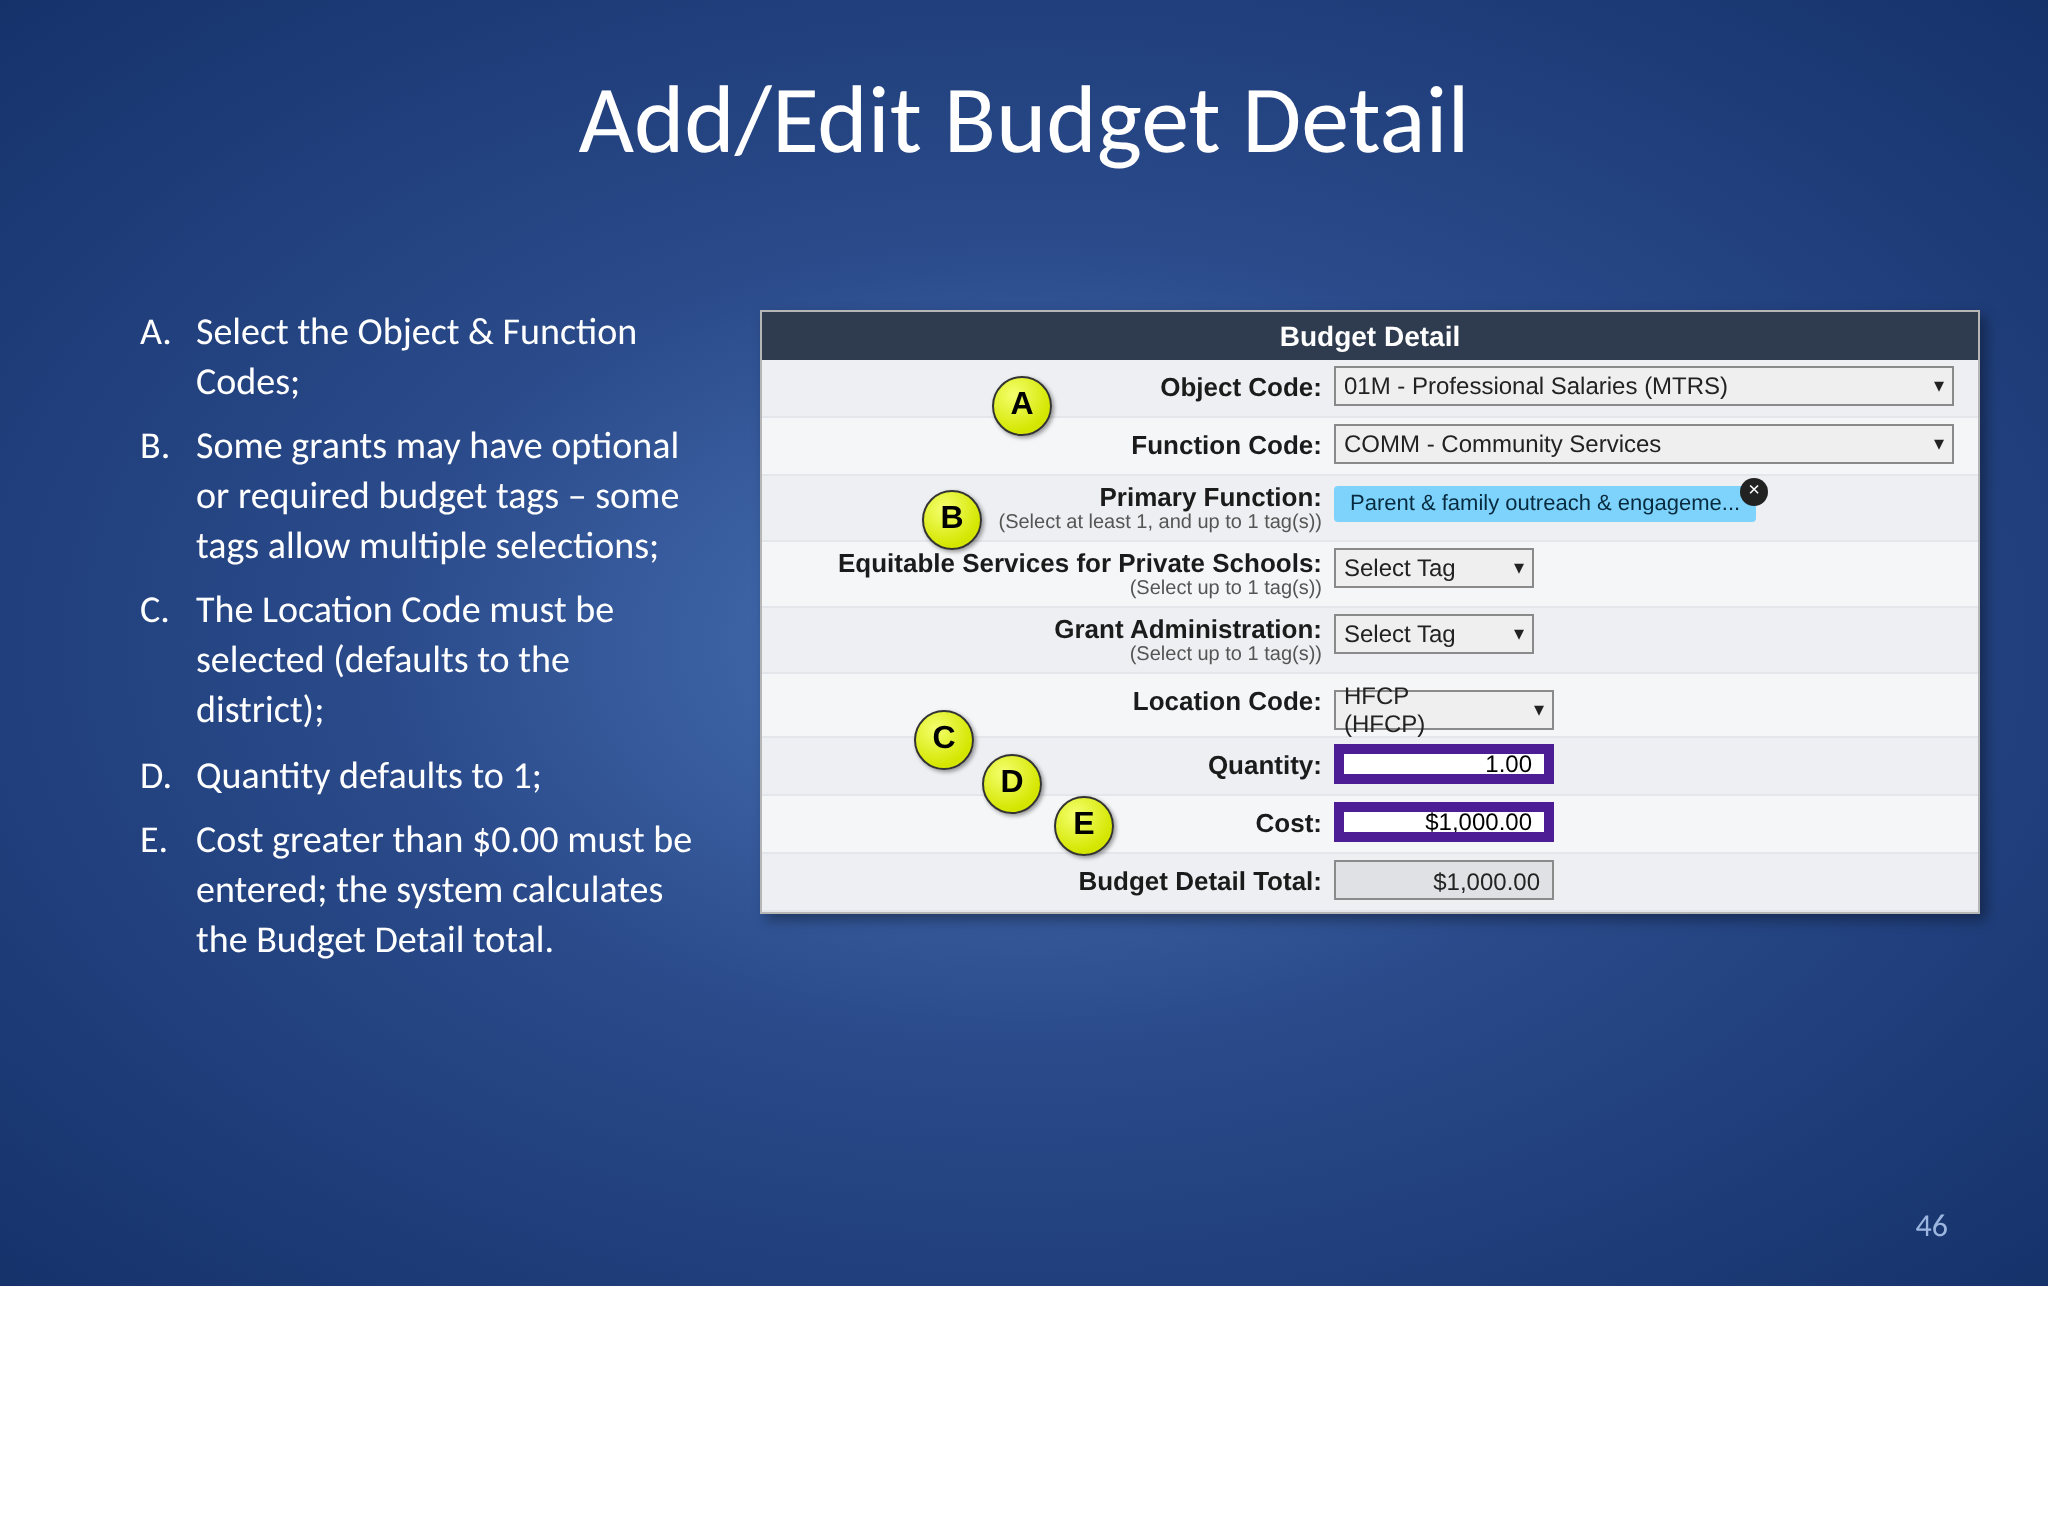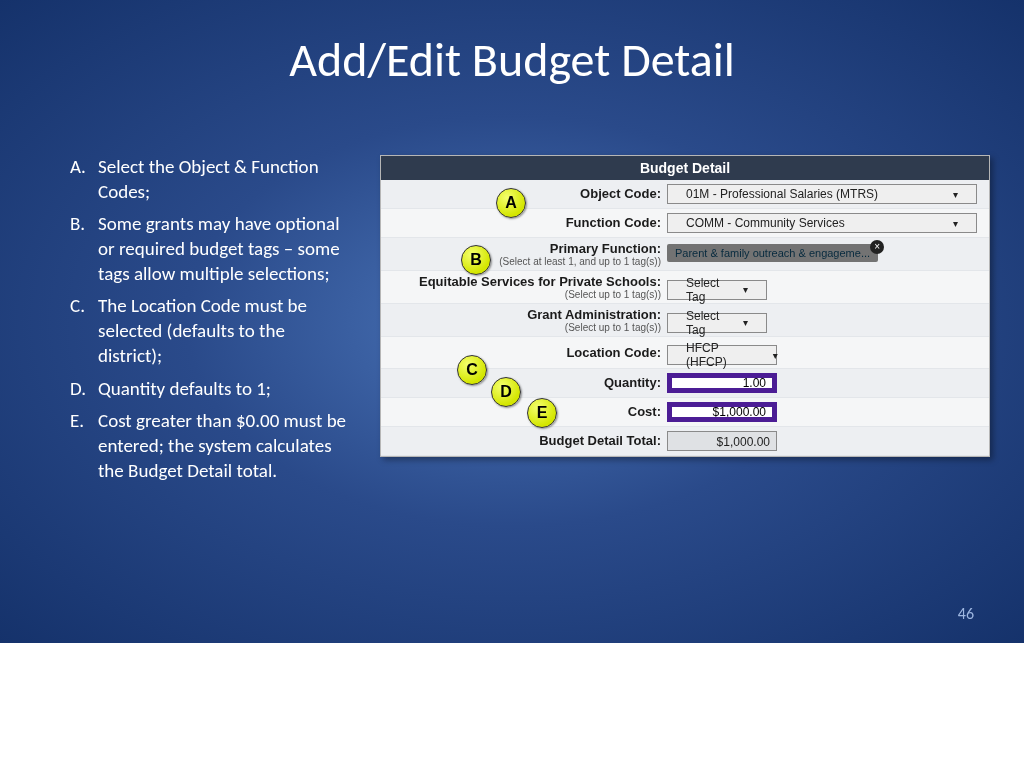--- a/index.html
+++ b/index.html
@@ -31,46 +31,46 @@
     width: 610px;
     position: relative;
     font-family: Arial, sans-serif;
   }
   .panel-header {
     background: #2f3b4e; color: #fff; text-align: center;
     font-weight: bold; font-size: 14px; padding: 4px 0;
   }
   .panel-body { position: relative; }
   .row {
-    display: flex; align-items: center;
+    display: flex; 
     padding: 3px 8px; min-height: 28px;
     font-size: 13px;
     border-bottom: 1px solid #e3e6ea;
   }
   .row.alt { background: #edeff2; }
   .row .lab {
     flex: 0 0 278px; text-align: right; padding-right: 6px;
     font-weight: bold; color: #1b1b1b;
   }
   .row .lab.nohint { line-height: 22px; }
   .row .hint { display:block; font-weight: normal; font-size: 10px; color: #555; }
   .row .ctrl { flex: 1; }
   select.sel, .sel-like {
     font-family: Arial, sans-serif; font-size: 12px;
     border: 1px solid #8a8a8a; background: #efefef;
-    padding: 1px 18px; height: 20px;
+    padding: 1px 4px; height: 20px;
     display: inline-flex; align-items: center; justify-content: space-between;
     gap: 6px;
   }
   .sel-like .caret { font-size: 10px; }
   .sel-wide { width: 310px; }
   .sel-med { width: 100px; }
   .sel-loc { width: 110px; gap: 46px; }
   .tag-chip {
-    display: inline-block; background: #737373; color: #072a3e;
+    display: inline-block; background: #7dd3fc; color: #072a3e;
     font-size: 11px; padding: 3px 8px; border-radius: 2px;
     position: relative; max-width: 280px; white-space: nowrap;
     overflow: hidden; text-overflow: ellipsis;
   }
   .tag-x {
     position: absolute; width: 14px; height: 14px; border-radius: 50%;
     background: #222; color: #fff; font-size: 10px; line-height: 14px;
     text-align: center; top: -4px; right: -6px; cursor: pointer;
   }
   .num-input {

